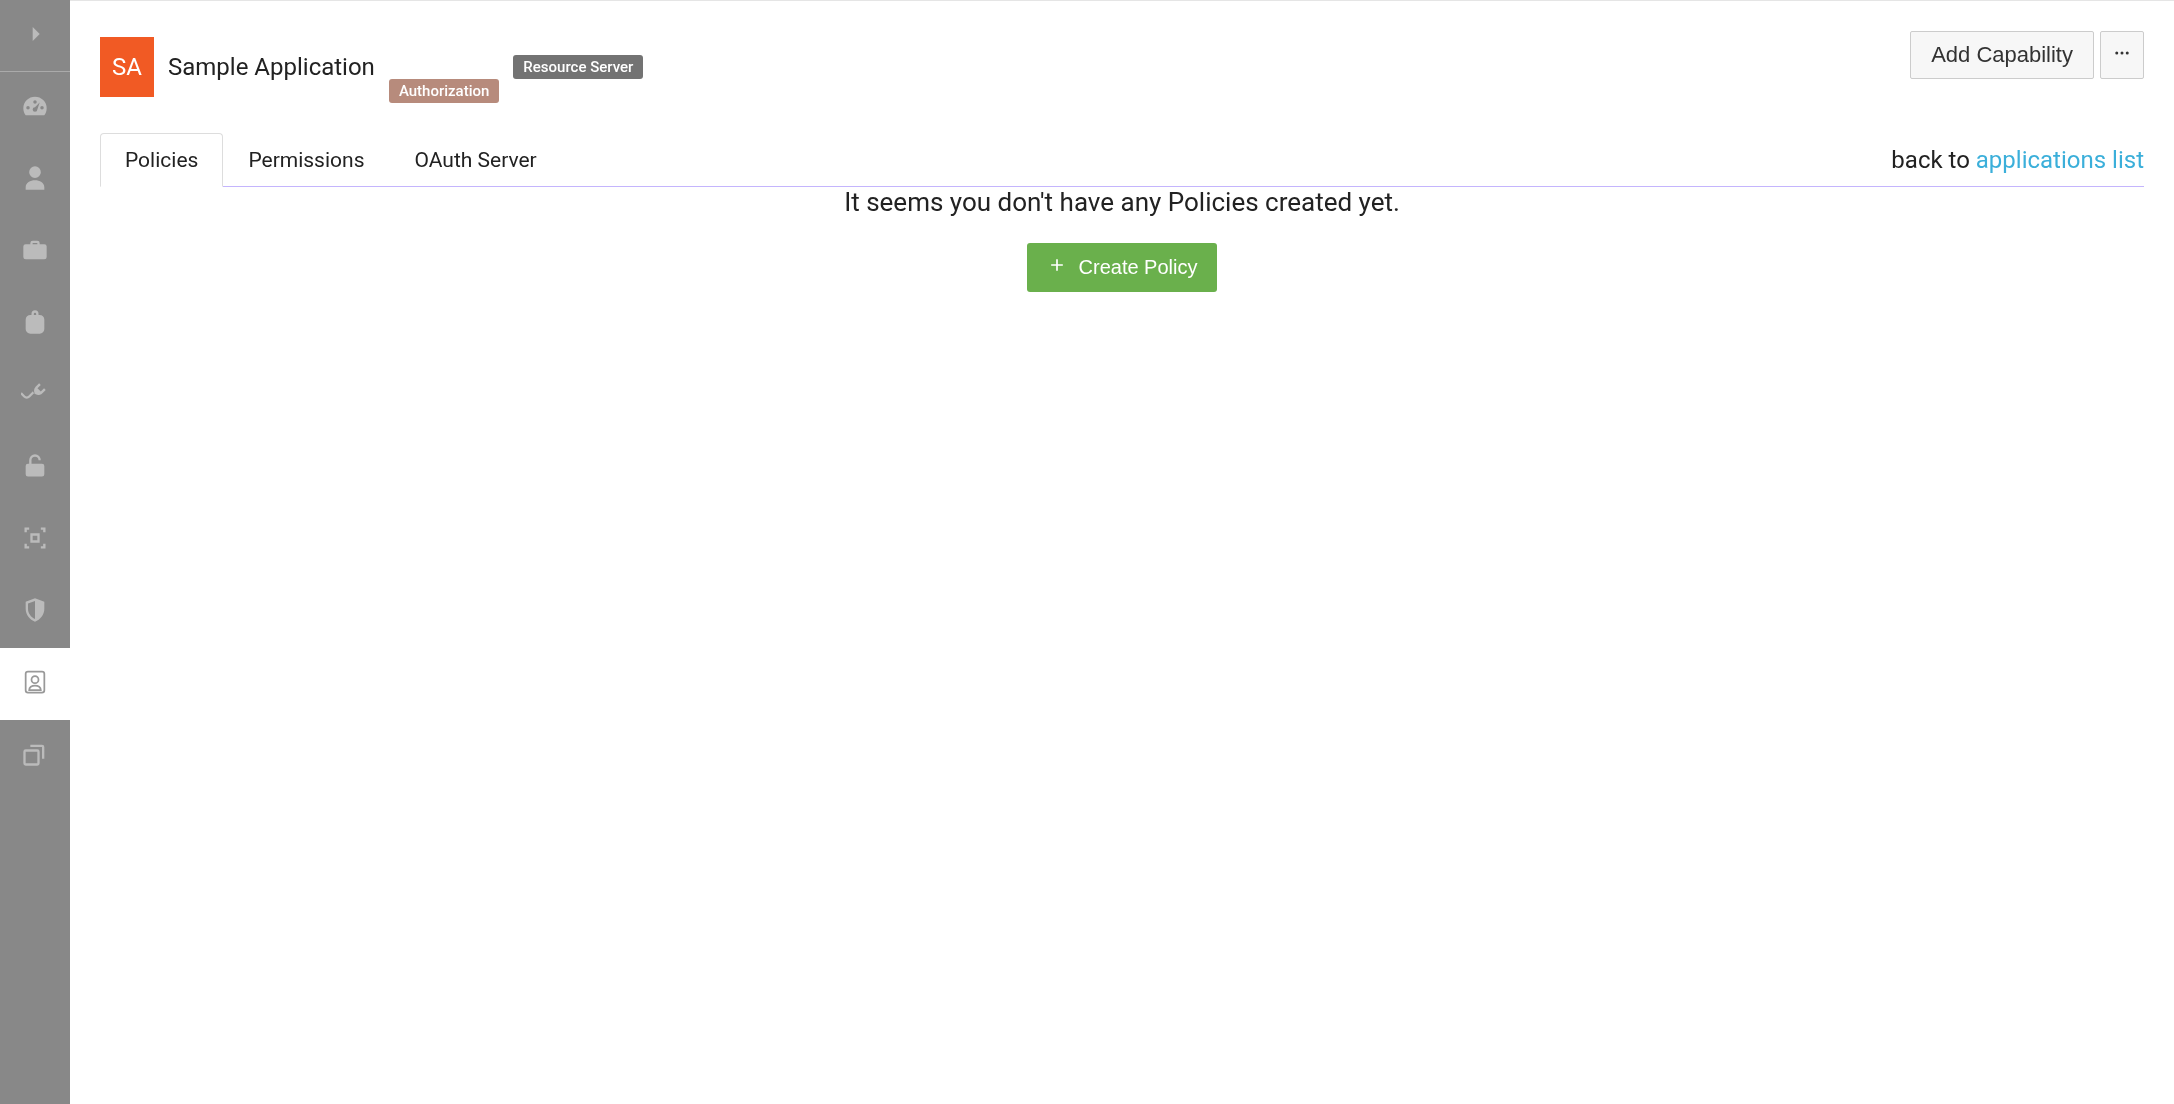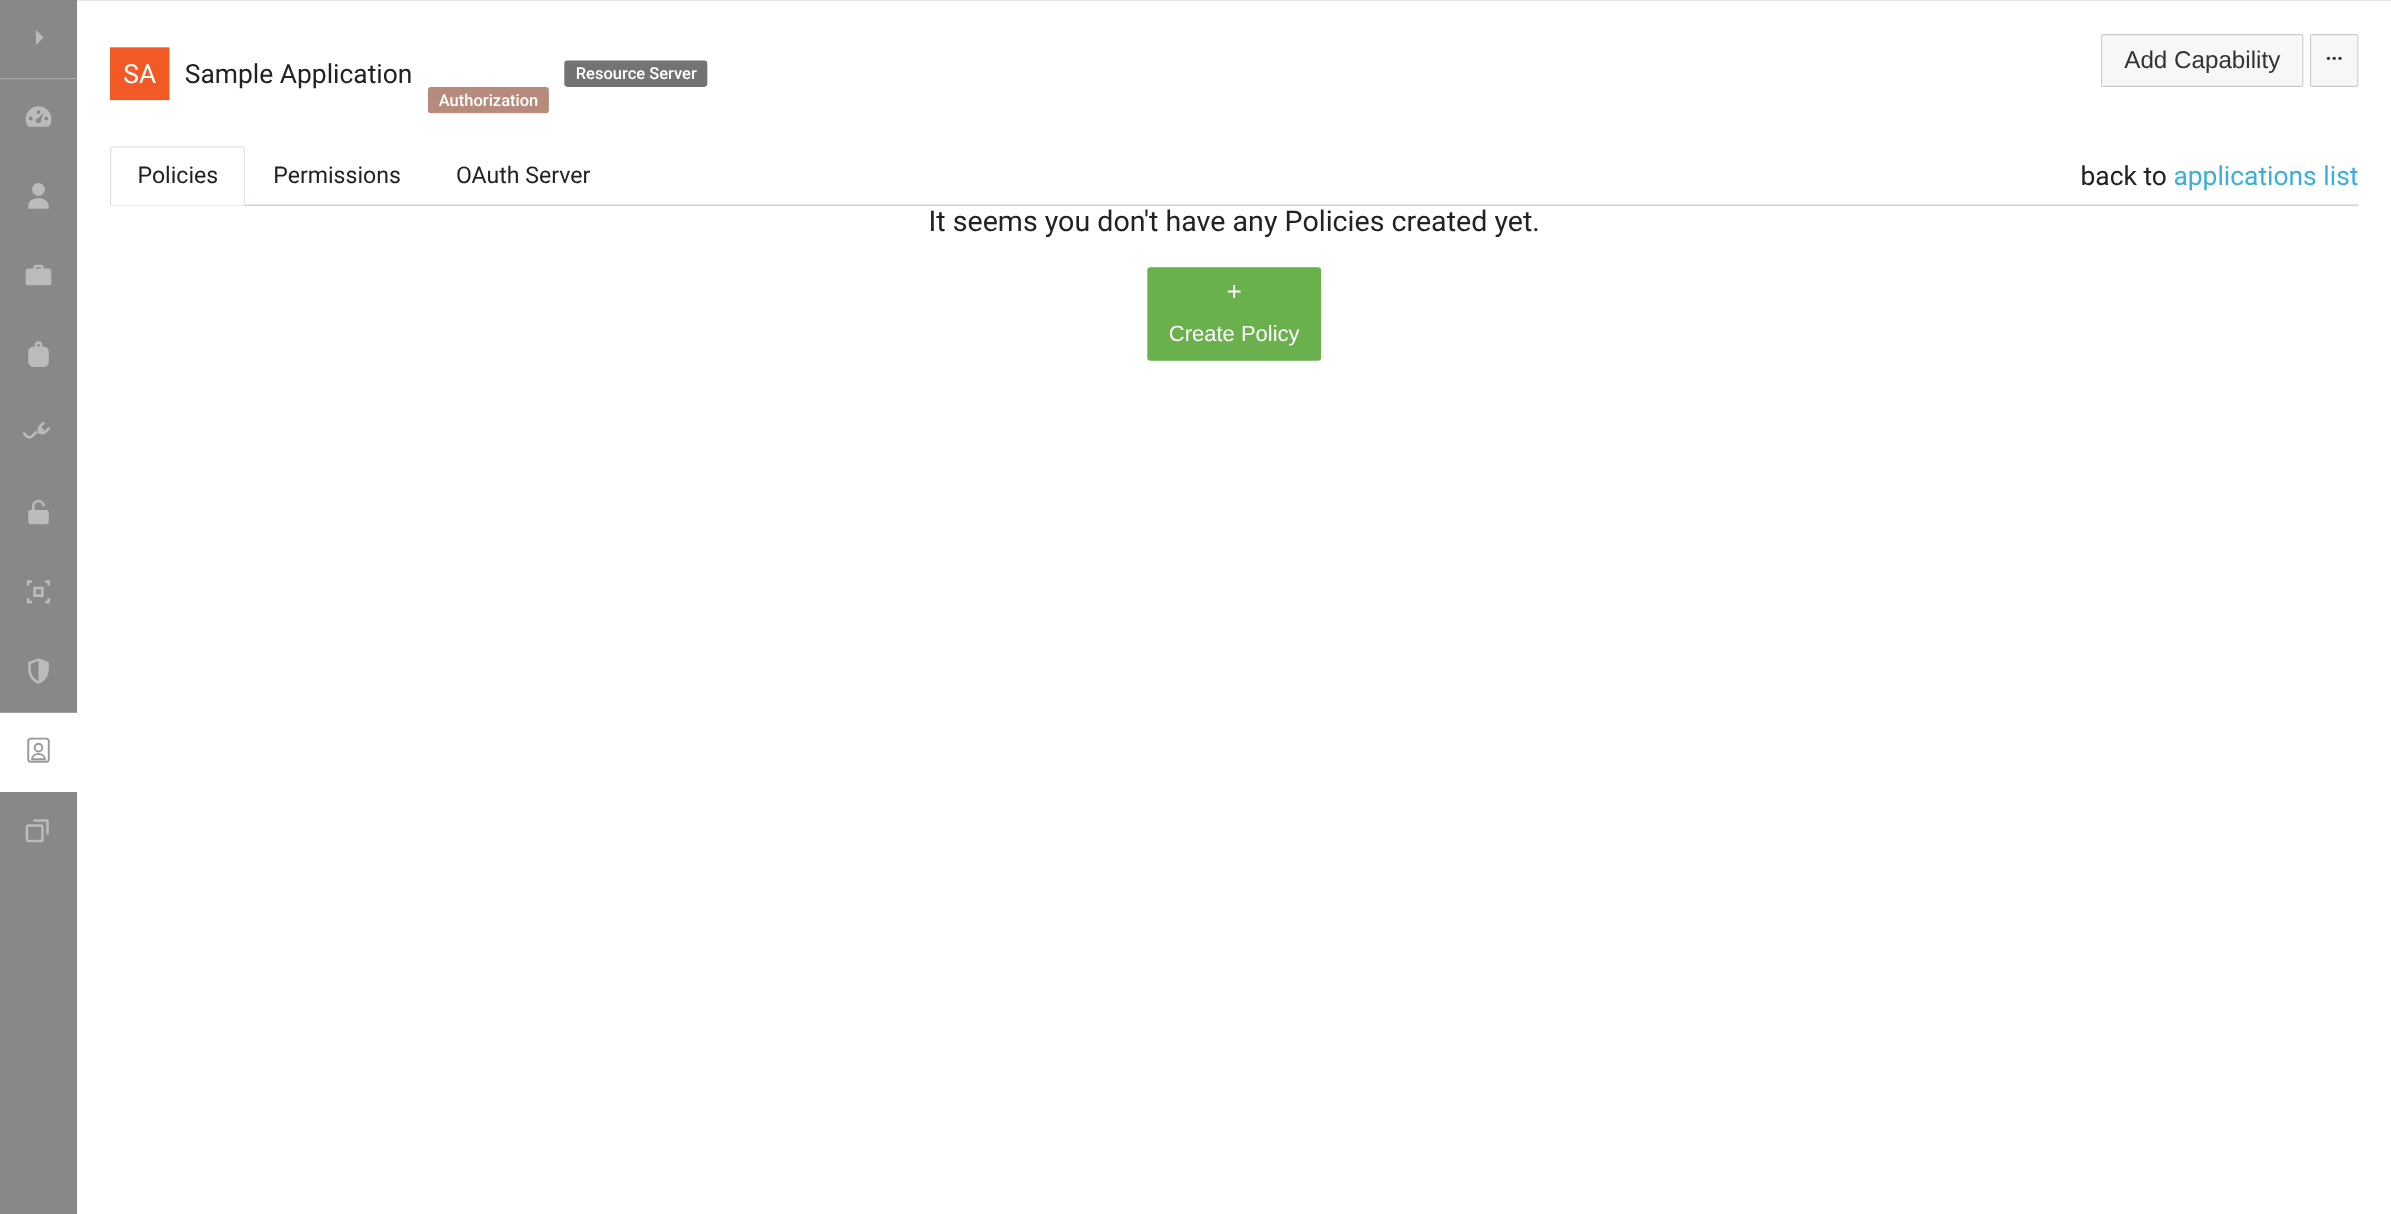--- a/index.html
+++ b/index.html
@@ -50,21 +50,21 @@
       justify-content: space-between;
       margin-bottom: 30px;
     }
     .header-left {
       display: flex;
       align-items: center;
       gap: 14px;
     }
     .app-icon {
       width: 54px;
-      height: 48px;
+      height: 60px;
       background: #f15a24;
       color: #fff;
       display: flex;
       align-items: center;
       justify-content: center;
       font-size: 24px;
       font-weight: 400;
     }
     .app-title {
       font-size: 24px;
@@ -147,21 +147,20 @@
       background: #6ab04c;
       color: #fff;
       border: none;
       padding: 12px 20px;
       font-size: 20px;
       border-radius: 3px;
       cursor: pointer;
       display: inline-flex;
       align-items: center;
       gap: 12px;
-      flex-direction: column;
     }
     .btn-create svg {
       width: 20px;
       height: 20px;
       fill: #fff;
     }
   </style>
 </head>
 <body>
 

